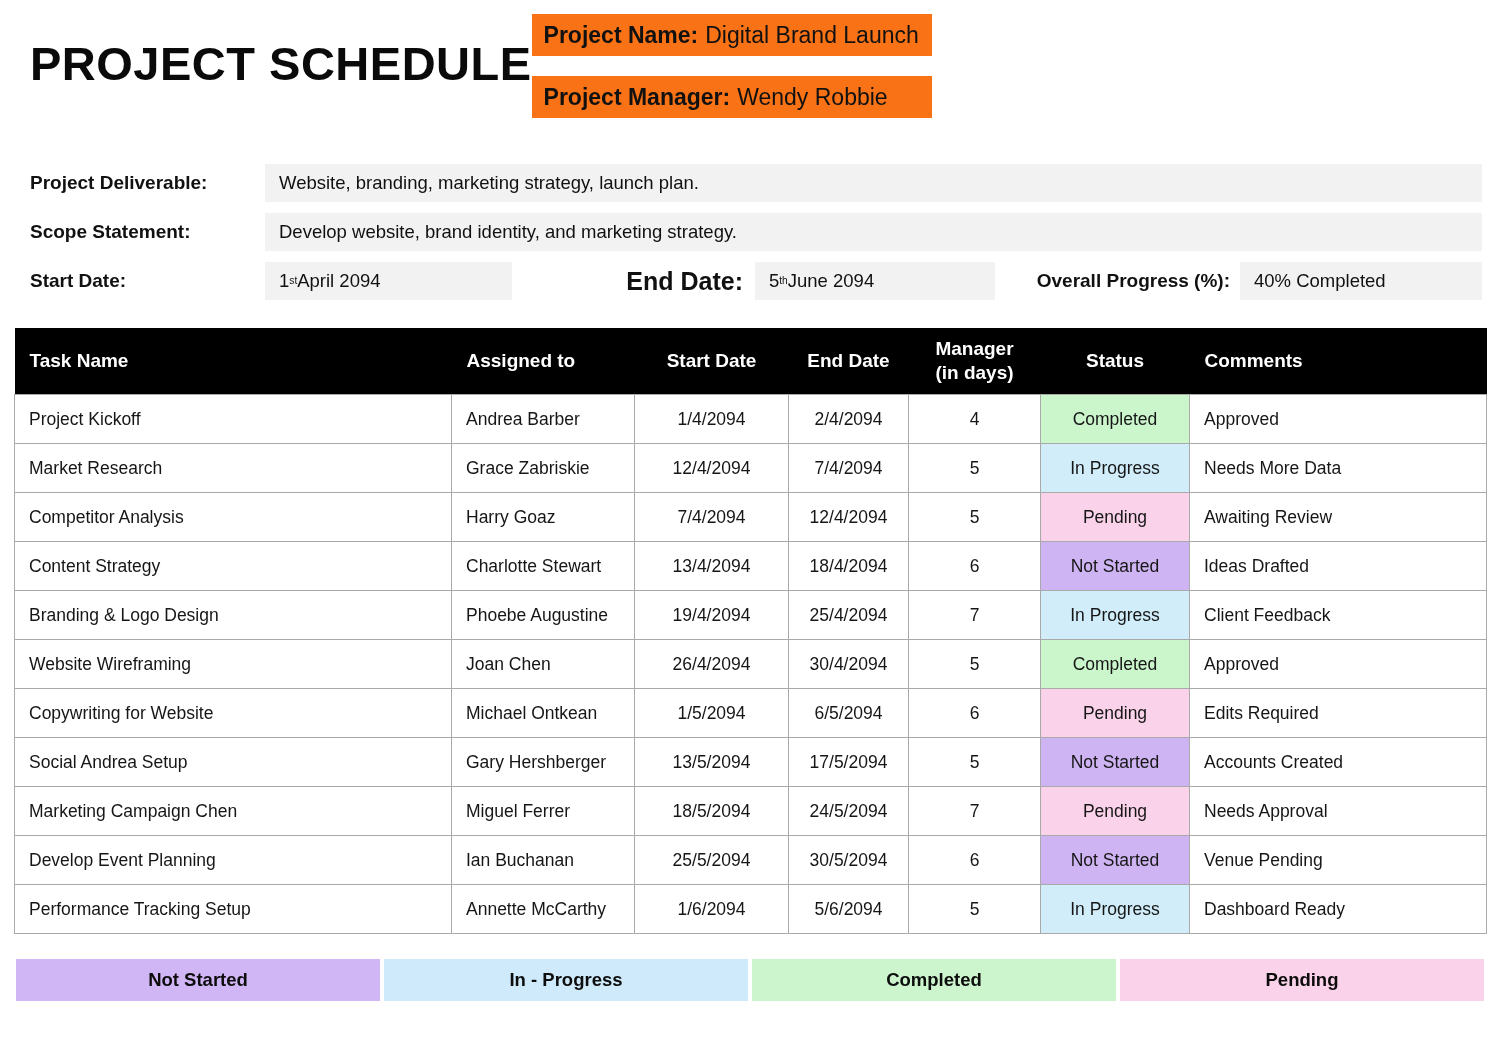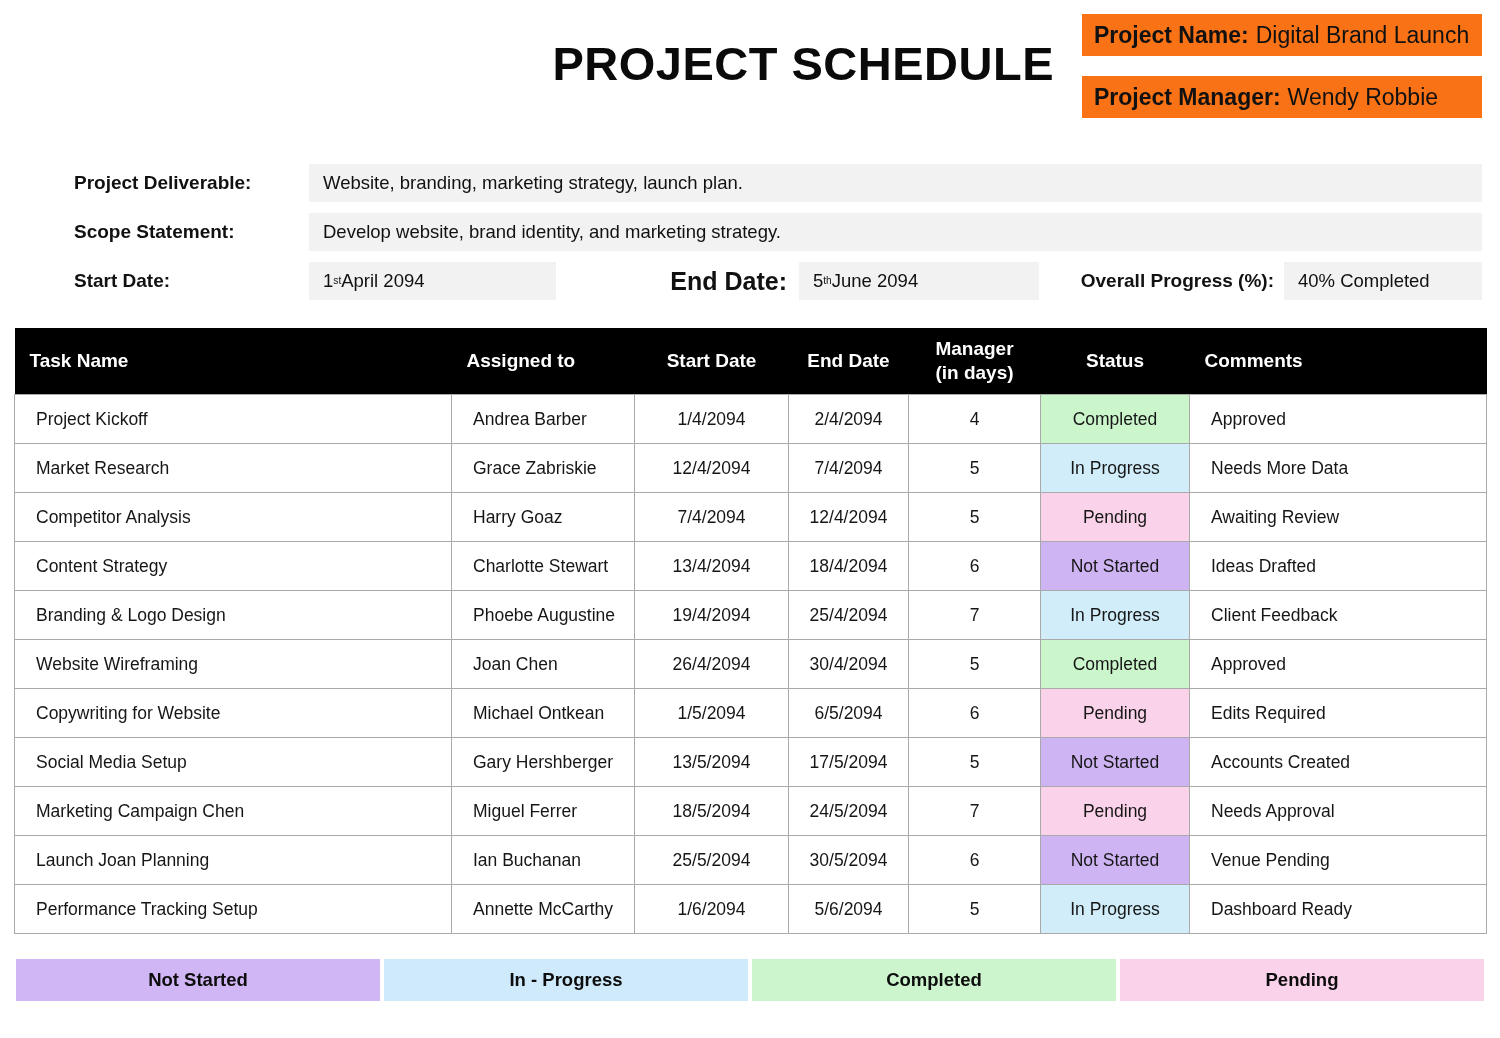--- a/index.html
+++ b/index.html
@@ -4,36 +4,36 @@
 <style>
   html, body { margin: 0; padding: 0; background: #ffffff; }
   .page {
     width: 1500px; height: 1038px;
     font-family: "Liberation Sans", sans-serif;
     color: #111; background: #fff;
     overflow: hidden; box-sizing: border-box;
   }
   
   .top {
-    display: flex; justify-content: flex-end;
-    padding: 14px 18px 0 30px; box-sizing: border-box; gap: 28px;
+    display: flex; justify-content: flex-start;
+    padding: 14px 18px 0 30px; box-sizing: border-box;
   }
   .title {
     font-size: 47px; font-weight: 900; letter-spacing: 0.5px;
     margin-top: 22px; white-space: nowrap; color: #0a0a0a;
   }
   .meta { width: 400px; }
   .meta-box {
     background: #f97316; height: 42px; margin-bottom: 20px;
     display: flex; align-items: center; padding-left: 12px;
     font-size: 23px; box-sizing: border-box;
   }
   .meta-box .lbl { font-weight: 700; margin-right: 7px; white-space: nowrap; }
   
-  .info { margin-top: 26px; margin-left: 44px; }
+  .info { margin-top: 26px; }
   .info-row { display: flex; align-items: stretch; margin-bottom: 11px; }
   .info-label {
     width: 265px; box-sizing: border-box; padding-left: 30px;
     font-weight: 700; font-size: 19px; display: flex; align-items: center;
     flex: none; white-space: nowrap;
   }
   .info-value {
     background: #f2f2f2; height: 38px; display: flex; align-items: center;
     padding-left: 14px; font-size: 18.5px; box-sizing: border-box;
   }
@@ -60,21 +60,21 @@
     background: #000; color: #fff; font-size: 19px; font-weight: 700;
     height: 66px; border: none; text-align: center; padding: 0;
     white-space: pre-line; line-height: 1.25;
   }
   table.schedule th.al { text-align: left; padding-left: 15px; }
   table.schedule td {
     height: 48px; border: 1px solid #a9a9a9; font-size: 17.5px;
     padding: 0; text-align: center; color: #161616; background: #fff;
     overflow: hidden; white-space: nowrap;
   }
-  table.schedule td.al { text-align: left; padding-left: 21px; }
+  table.schedule td.al { text-align: left; padding-left: 14px; }
   col.c-task { width: 437px; } col.c-assigned { width: 183px; }
   col.c-start { width: 154px; } col.c-end { width: 120px; }
   col.c-dur { width: 132px; } col.c-status { width: 149px; }
   col.c-comments { width: 297px; }
   
   .legend {
     display: flex; gap: 4px; margin: 25px 16px 0 16px;
   }
   .legend-item {
     flex: 1; height: 42px; display: flex; align-items: center;
@@ -208,39 +208,39 @@
         <tr>
           <td class="al">Copywriting for Website</td>
           <td class="al">Michael Ontkean</td>
           <td>1/5/2094</td>
           <td>6/5/2094</td>
           <td>6</td>
           <td style="background: rgb(250, 210, 233);">Pending</td>
           <td class="al">Edits Required</td>
         </tr>
         <tr>
-          <td class="al">Social Media Setup</td>
+          <td class="al">Social Andrea Setup</td>
           <td class="al">Gary Hershberger</td>
           <td>13/5/2094</td>
           <td>17/5/2094</td>
           <td>5</td>
           <td style="background: rgb(207, 180, 243);">Not Started</td>
           <td class="al">Accounts Created</td>
         </tr>
         <tr>
           <td class="al">Marketing Campaign Chen</td>
           <td class="al">Miguel Ferrer</td>
           <td>18/5/2094</td>
           <td>24/5/2094</td>
           <td>7</td>
           <td style="background: rgb(250, 210, 233);">Pending</td>
           <td class="al">Needs Approval</td>
         </tr>
         <tr>
-          <td class="al">Launch Joan Planning</td>
+          <td class="al">Develop Event Planning</td>
           <td class="al">Ian Buchanan</td>
           <td>25/5/2094</td>
           <td>30/5/2094</td>
           <td>6</td>
           <td style="background: rgb(207, 180, 243);">Not Started</td>
           <td class="al">Venue Pending</td>
         </tr>
         <tr>
           <td class="al">Performance Tracking Setup</td>
           <td class="al">Annette McCarthy</td>

